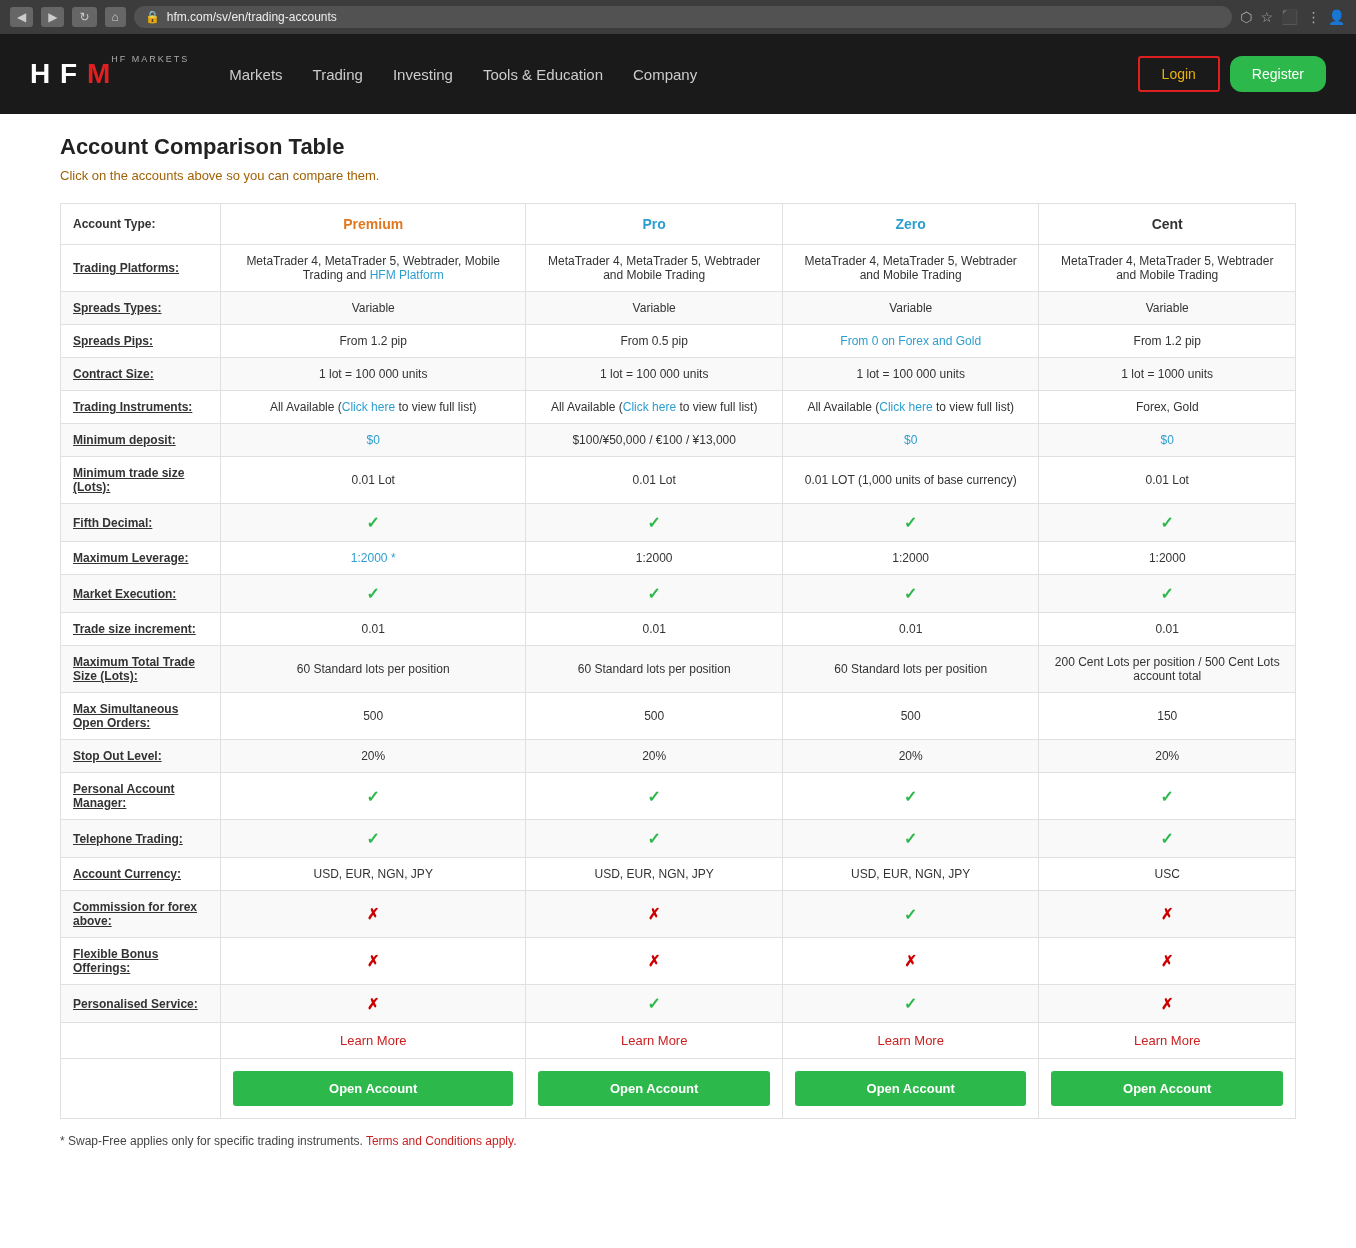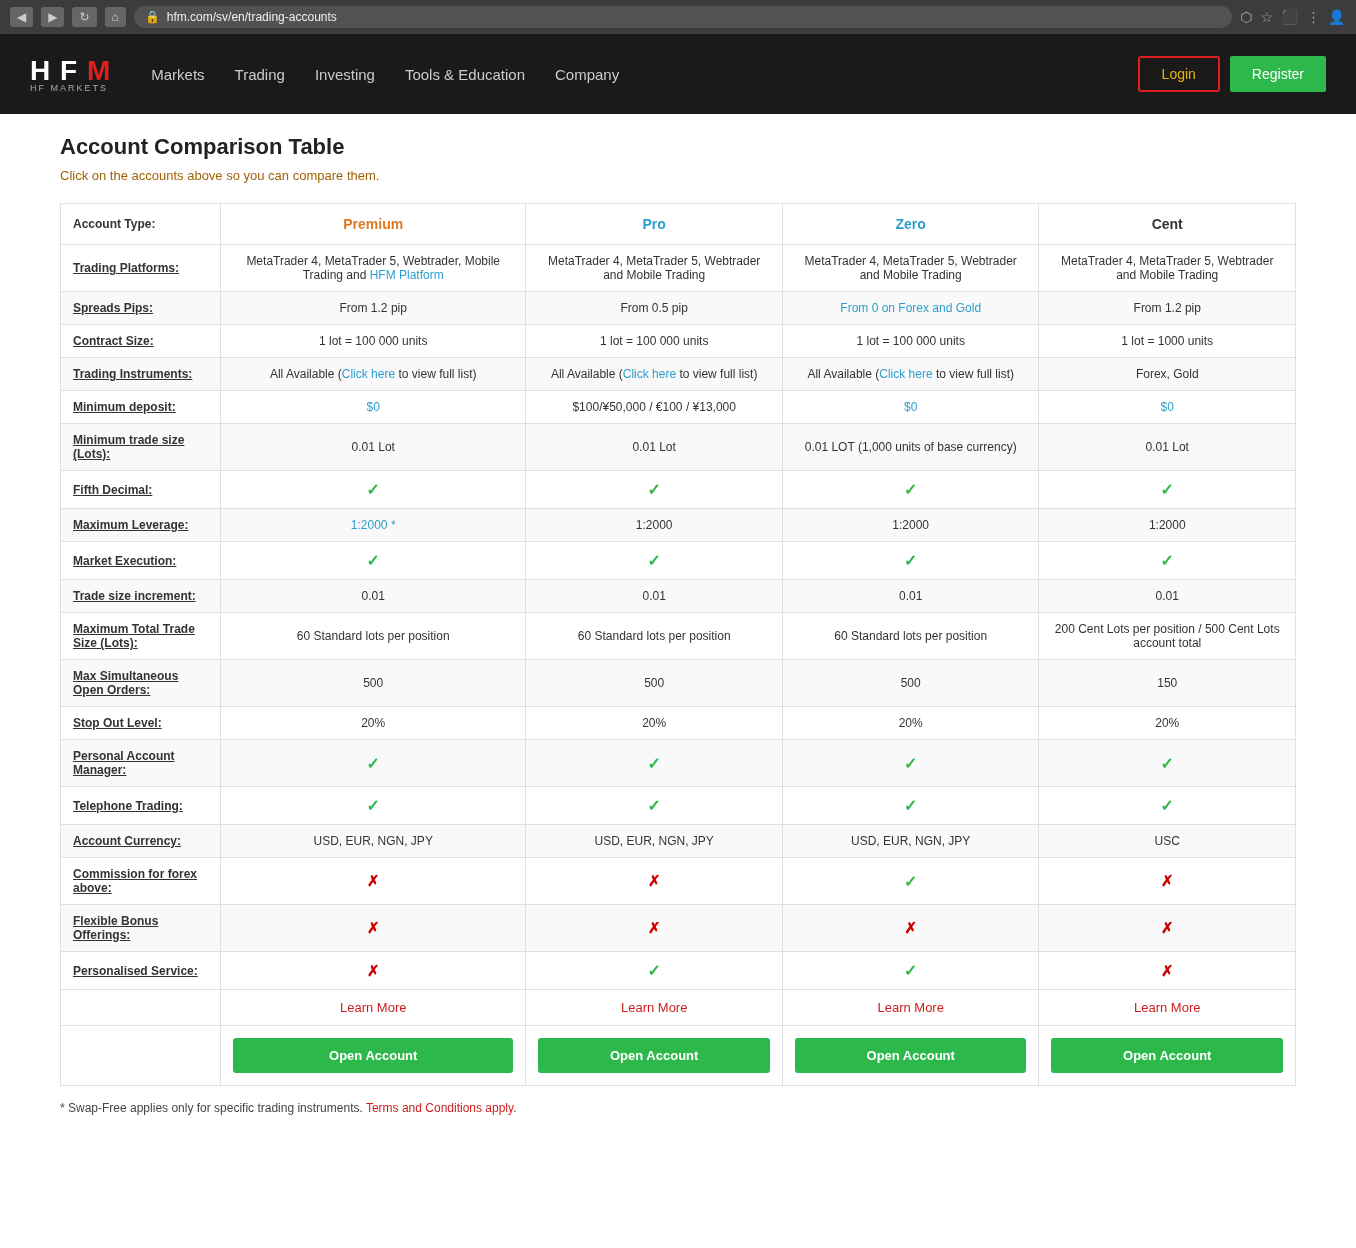--- a/index.html
+++ b/index.html
@@ -59,21 +59,21 @@
       color: #fff;
       letter-spacing: 1px;
     }
     .logo-text span { color: #e02020; }
     .logo-sub {
       font-size: 9px;
       color: #aaa;
       letter-spacing: 2px;
       margin-top: -4px;
     }
-    .logo-container { display: flex; flex-direction: column; }
+    .logo-container { display: flex; }
     .nav-links {
       display: flex;
       gap: 30px;
       flex: 1;
     }
     .nav-link {
       color: #ccc;
       text-decoration: none;
       font-size: 15px;
       font-weight: 400;
@@ -91,21 +91,21 @@
       cursor: pointer;
       border-radius: 3px;
     }
     .btn-register {
       background: #2db84b;
       border: none;
       color: #fff;
       padding: 8px 22px;
       font-size: 14px;
       cursor: pointer;
-      border-radius: 2px;
+      border-radius: 12px;
     }
 
     
     .page-content {
       padding: 20px 60px 30px;
     }
     .page-title {
       font-size: 22px;
       font-weight: 600;
       color: #222;
@@ -258,20 +258,27 @@
     </thead>
     <tbody id="table-body">
     <tr>
           <td>Trading Platforms:</td>
           <td>MetaTrader 4, MetaTrader 5, Webtrader, Mobile Trading and <a class="text-teal">HFM Platform</a></td>
           <td>MetaTrader 4, MetaTrader 5, Webtrader and Mobile Trading</td>
           <td>MetaTrader 4, MetaTrader 5, Webtrader and Mobile Trading</td>
           <td>MetaTrader 4, MetaTrader 5, Webtrader and Mobile Trading</td>
         </tr>
         <tr>
+          <td>Spreads Types:</td>
+          <td>Variable</td>
+          <td>Variable</td>
+          <td>Variable</td>
+          <td>Variable</td>
+        </tr>
+        <tr>
           <td>Spreads Pips:</td>
           <td>From 1.2 pip</td>
           <td>From 0.5 pip</td>
           <td><span class="text-teal">From 0 on Forex and Gold</span></td>
           <td>From 1.2 pip</td>
         </tr>
         <tr>
           <td>Contract Size:</td>
           <td>1 lot = 100 000 units</td>
           <td>1 lot = 100 000 units</td>

